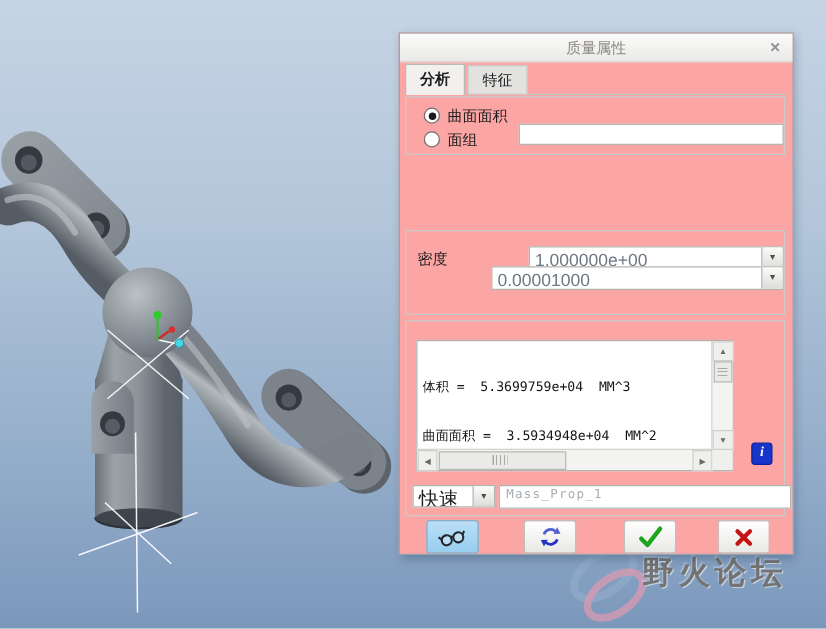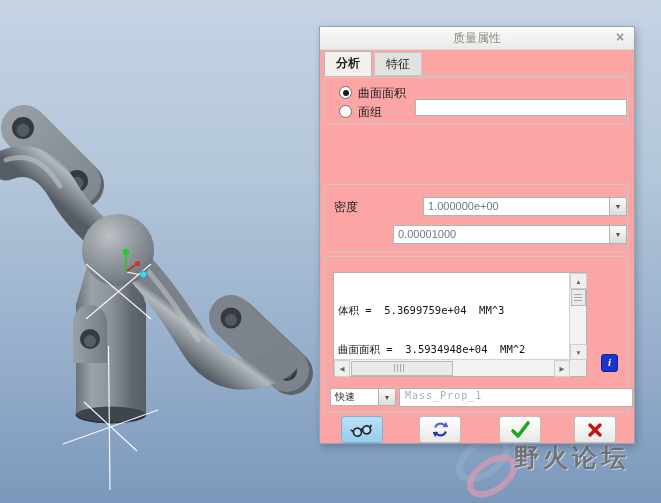--- a/index.html
+++ b/index.html
@@ -54,22 +54,22 @@
     background:#fff;}
   .radio.sel::after{content:"";position:absolute;left:2.5px;top:2.5px;width:6px;height:6px;
     background:#1a1a1a;border-radius:50%;}
   
   .field{position:absolute;background:#fff;border:1px solid #b3b3b1;}
   .sel-field{position:absolute;background:#f4f0fa;border:1px solid #aaa6c2;
     padding-left:20px;line-height:15px;color:#111;}
   .cb{position:absolute;width:12px;height:12px;border:1px solid #4f4f4f;background:#fff;}
   .cb .mark{position:absolute;left:0px;top:-4px;font-size:13px;font-weight:bold;color:#111;}
   .combo{position:absolute;background:#fff;border:1px solid #b3b3b1;display:flex;}
-  .combo-val{flex:1;font-size:11px;padding:2px 4px;color:#6d7883;white-space:nowrap;overflow:hidden;}
-  .combo-val.dark{color:#222;font-size:10px;padding-top:1px;}
+  .combo-val{flex:1;font-size:14px;padding:2px 4px;color:#6d7883;white-space:nowrap;overflow:hidden;}
+  .combo-val.dark{color:#222;font-size:16px;padding-top:1px;}
   .combo-btn{width:16px;border-left:1px solid #b3b3b1;
     background:linear-gradient(#fbfbf9,#dcdcda);display:flex;align-items:center;
     justify-content:center;font-size:7px;color:#4e4e4e;}
   
   .ta{position:absolute;left:8px;top:15px;width:252px;height:103px;background:#fff;
     border:1px solid #b3b3b1;}
   .ta-text{position:absolute;left:4px;top:5px;right:18px;bottom:18px;overflow:hidden;
     font-family:"DejaVu Sans Mono","Liberation Mono",monospace;font-size:10.5px;
     line-height:13px;color:#141414;white-space:pre;}
   .vscroll{position:absolute;right:0;top:0;width:16px;bottom:16px;background:#f3f3f1;
@@ -243,21 +243,21 @@
 
   <div class="gbox box3">
     <span class="lbl" style="left:9px;top:14px;">密度</span>
     <div class="combo" style="left:98px;top:12px;width:202px;height:17px;">
       <div class="combo-val">1.000000e+00</div>
       <div class="combo-btn">
         <span>▼</span>
       </div>
     </div>
     <span class="lbl" style="left:9px;top:42px;margin-top:48px;">精度</span>
-    <div class="combo" style="left:68px;top:40px;width:232px;height:17px;">
+    <div class="combo" style="left:68px;top:28px;width:232px;height:17px;">
       <div class="combo-val">0.00001000</div>
       <div class="combo-btn">
         <span>▼</span>
       </div>
     </div>
   </div>
 
   <div class="gbox box4">
     <div class="ta">
       <div class="ta-text">

